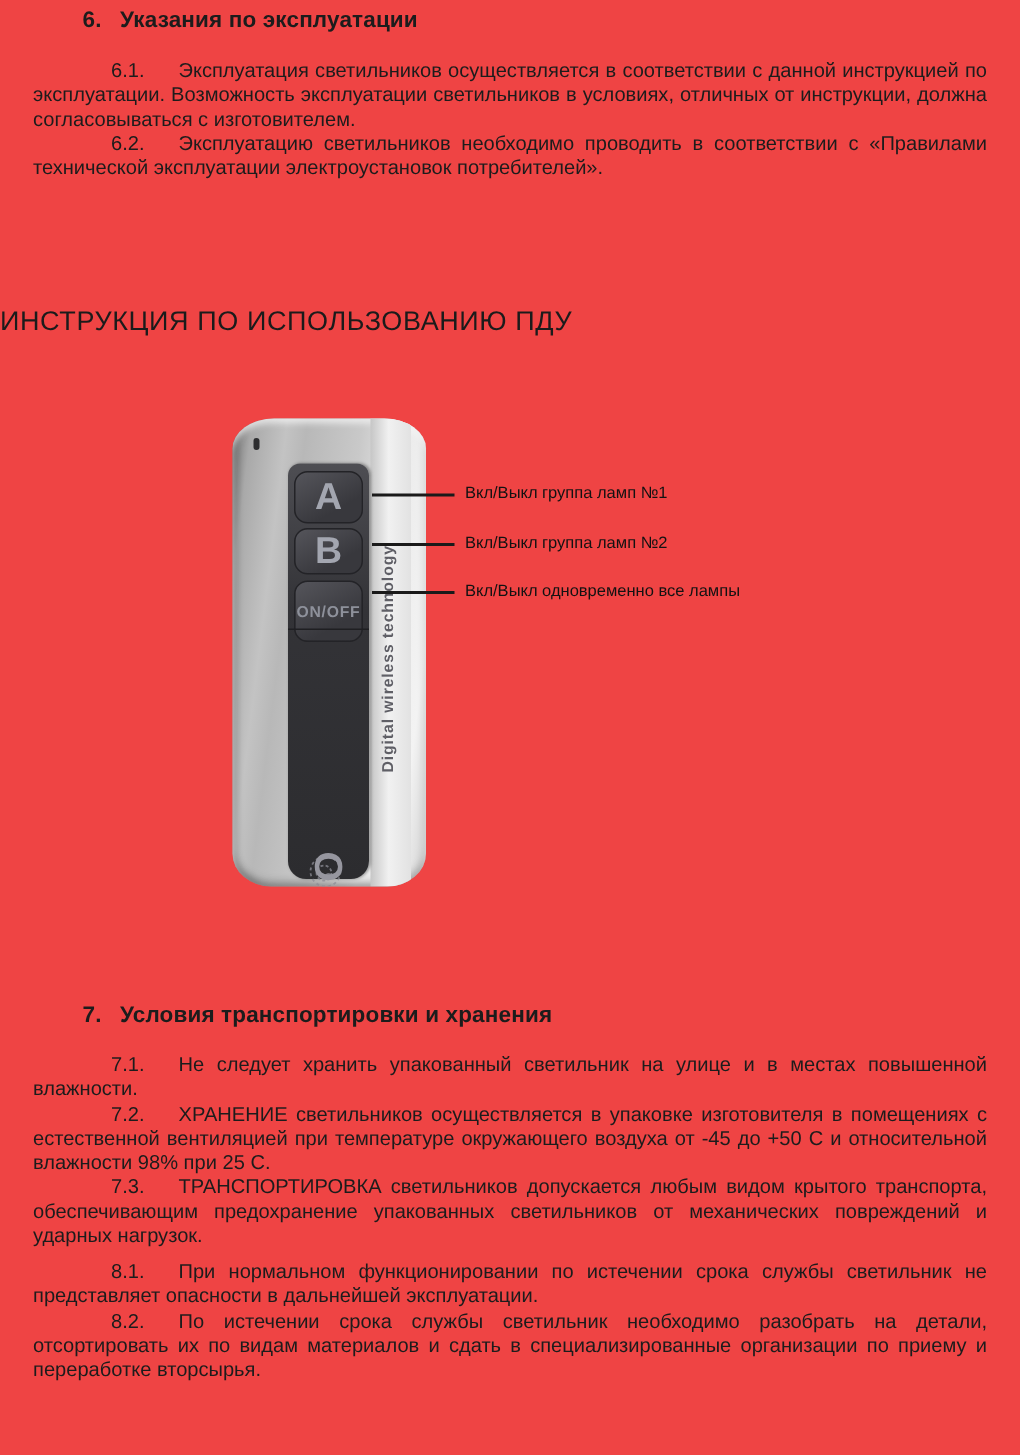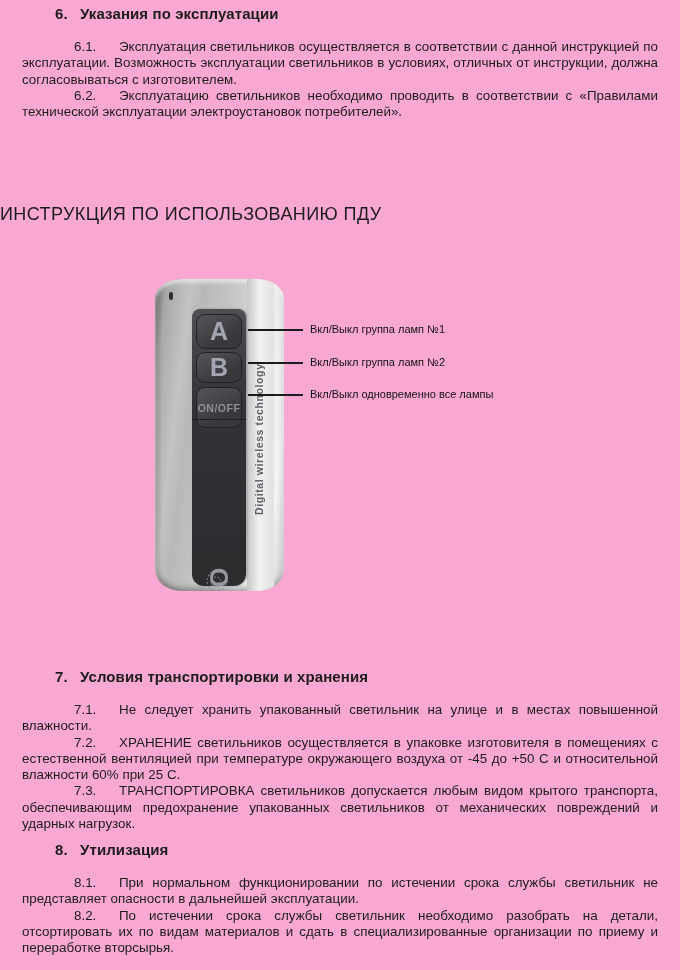--- a/index.html
+++ b/index.html
@@ -6,21 +6,21 @@
   html, body { background: #ffffff; }
   body {
     font-family: "Liberation Sans", sans-serif;
     color: #1c1c1c;
     width: 680px;
   }
   .page {
     position: relative;
     width: 680px;
     height: 970px;
-    background: #f9a8d4;
+    background: #ef4444;
     overflow: hidden;
   }
 
   
   .section {
     position: absolute;
     left: 22px;
     width: 636px;
   }
   .sec-heading {
@@ -205,25 +205,22 @@
 
   <div class="callout-label" style="top:322px;">Вкл/Выкл группа ламп №1</div>
   <div class="callout-label" style="top:355px;">Вкл/Выкл группа ламп №2</div>
   <div class="callout-label" style="top:387px;">Вкл/Выкл одновременно все лампы</div>
 
   <div class="section" style="top:667px;">
     <div class="sec-heading">
       <span class="sec-num">7.</span><span>Условия транспортировки и хранения</span>
     </div>
     <p class="para"><span class="pnum">7.1.</span><span>Не следует хранить упакованный светильник на улице и в местах повышенной влажности.</span></p>
-    <p class="para"><span class="pnum">7.2.</span><span>ХРАНЕНИЕ светильников осуществляется в упаковке изготовителя в помещениях с естественной вентиляцией при температуре окружающего воздуха от -45 до +50 С и относительной влажности 60% при 25 С.</span></p>
+    <p class="para"><span class="pnum">7.2.</span><span>ХРАНЕНИЕ светильников осуществляется в упаковке изготовителя в помещениях с естественной вентиляцией при температуре окружающего воздуха от -45 до +50 С и относительной влажности 98% при 25 С.</span></p>
     <p class="para"><span class="pnum">7.3.</span><span>ТРАНСПОРТИРОВКА светильников допускается любым видом крытого транспорта, обеспечивающим предохранение упакованных светильников от механических повреждений и ударных нагрузок.</span></p>
   </div>
 
   <div class="section" style="top:840px;">
-    <div class="sec-heading">
-      <span class="sec-num">8.</span><span>Утилизация</span>
-    </div>
     <p class="para"><span class="pnum">8.1.</span><span>При нормальном функционировании по истечении срока службы светильник не представляет опасности в дальнейшей эксплуатации.</span></p>
     <p class="para"><span class="pnum">8.2.</span><span>По истечении срока службы светильник необходимо разобрать на детали, отсортировать их по видам материалов и сдать в специализированные организации по приему и переработке вторсырья.</span></p>
   </div>
 
 </div>
 
 </body></html>

